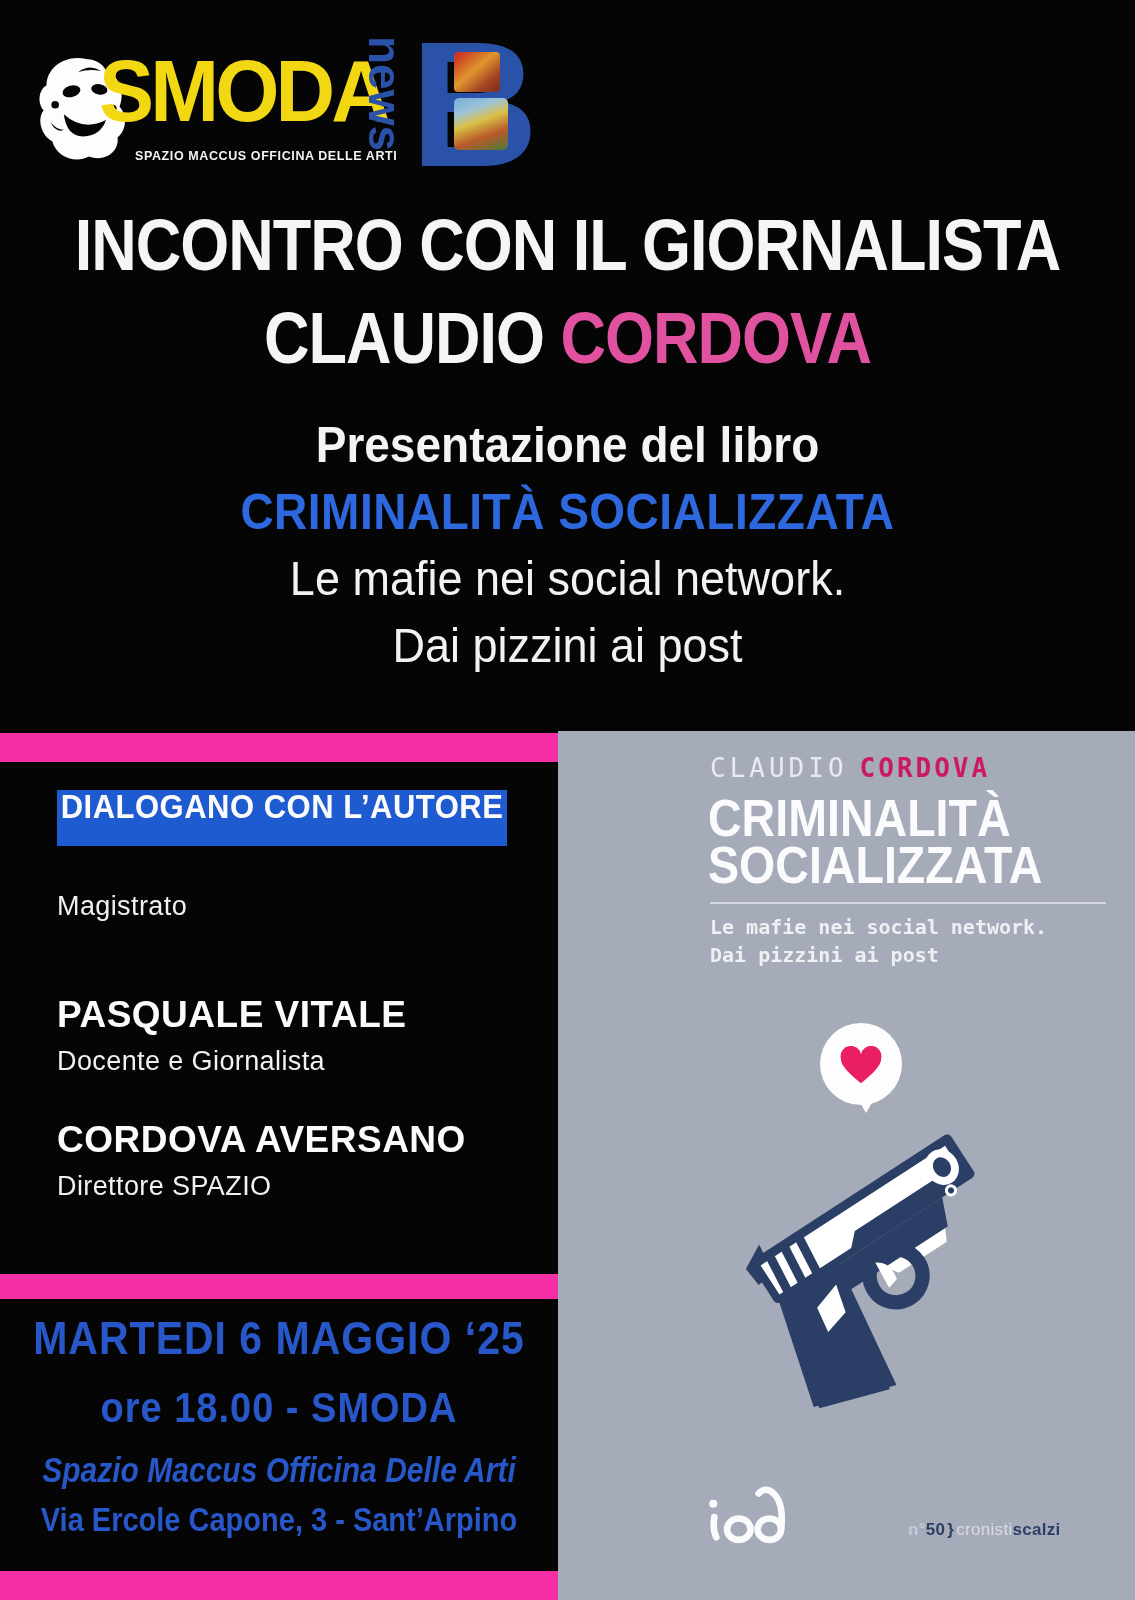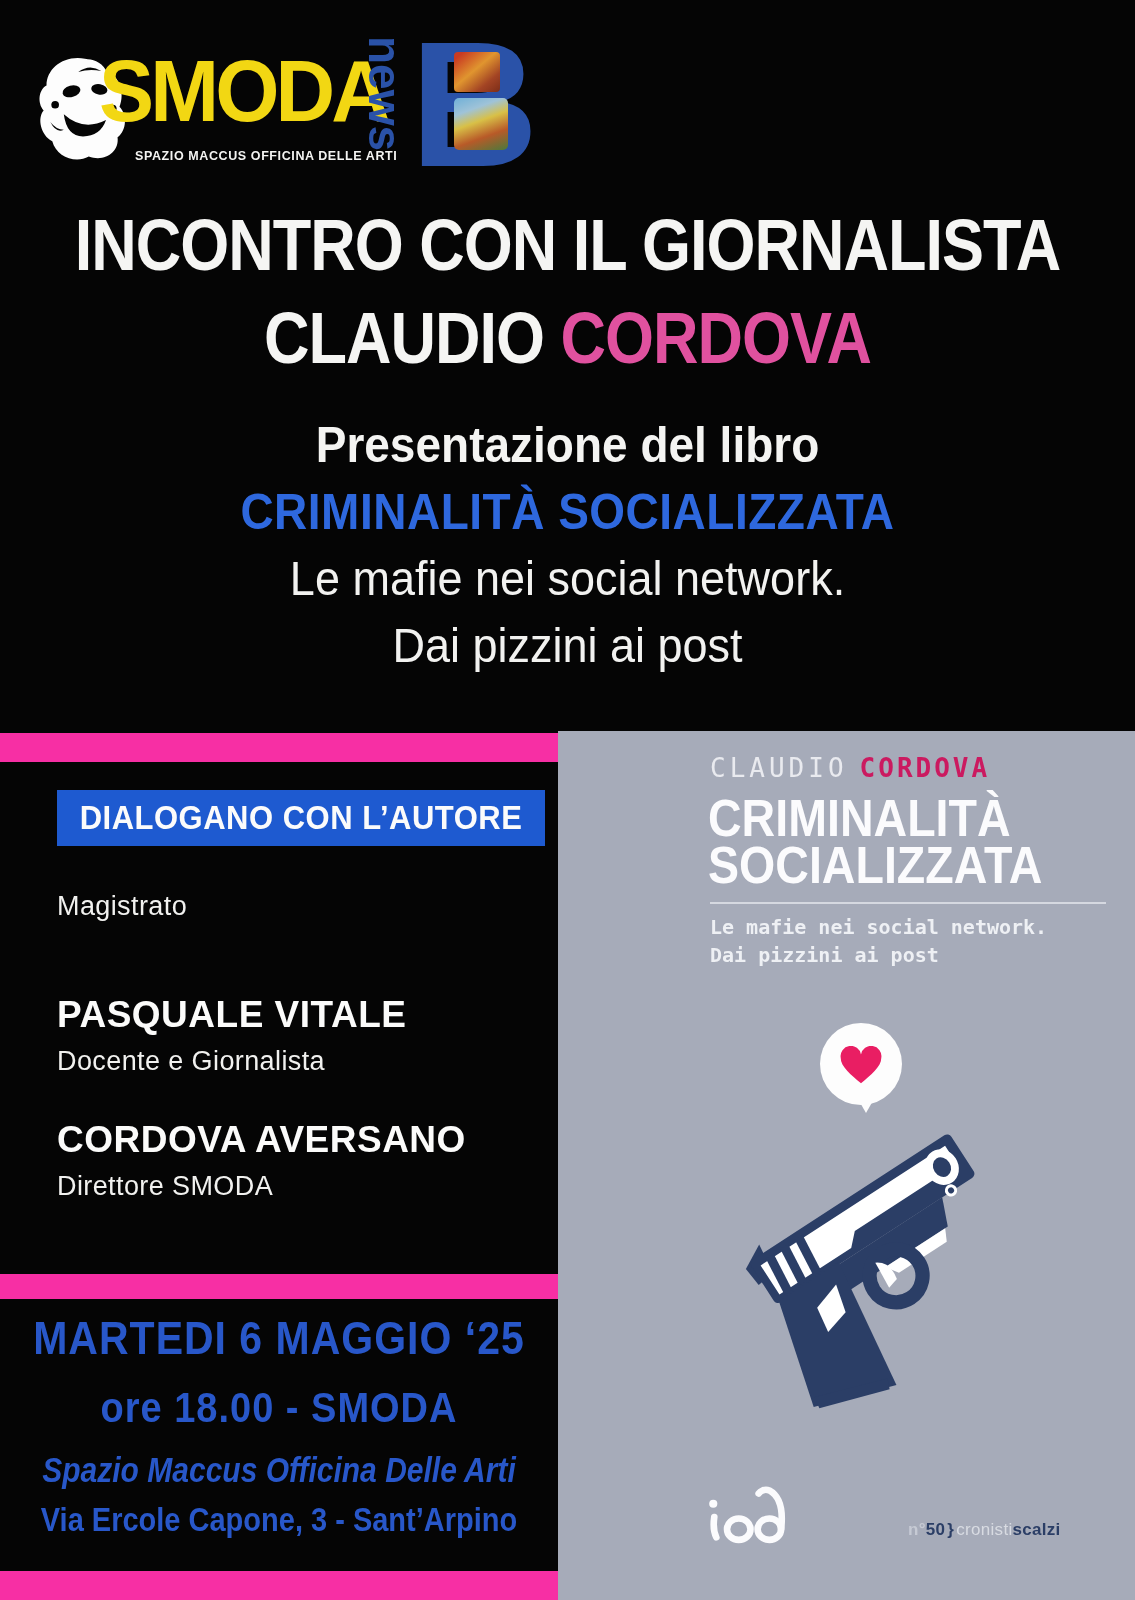--- a/index.html
+++ b/index.html
@@ -65,22 +65,22 @@
   .intro-sub2 { top:618px; font-size:45px; color:#f2f2f0; }
 
   
   .pink-bar { left:0; width:558px; background:#f72fa4; }
   .pink-bar-1 { top:733px; height:29px; }
   .pink-bar-2 { top:1274px; height:25px; }
   .pink-bar-3 { top:1571px; height:29px; }
 
   
   .panel-box {
-    left:57px; top:790px; width:488px; height:56px;
-    background:#1e5ad0; display:flex; align-items:center; justify-content:center;
+    left:57px; top:790px; width:450px; height:56px;
+    background:#1e5ad0; display:flex; justify-content:center;
   }
   .panel-label {
     font-size:31px; font-weight:bold; color:#fbfbfb; letter-spacing:0.5px;
     transform:scaleY(1.1); white-space:nowrap;
   }
 
   
   .speaker-name { left:57px; font-size:37px; font-weight:bold; color:#fbfbfa; letter-spacing:0.5px; white-space:nowrap; }
   .speaker-role { left:57px; font-size:27px; color:#f1f1ef; letter-spacing:0.4px; white-space:nowrap; }
   .sp1-name { top:868px; } .sp1-role { top:891px; }
@@ -178,21 +178,21 @@
   <div class="abs pink-bar pink-bar-3"></div>
 
   <div class="abs panel-box">
     <span class="panel-label">DIALOGANO CON L’AUTORE</span>
   </div>
 
   <div class="abs speaker-role sp1-role">Magistrato</div>
   <div class="abs speaker-name sp2-name">PASQUALE VITALE</div>
   <div class="abs speaker-role sp2-role">Docente e Giornalista</div>
   <div class="abs speaker-name sp3-name">CORDOVA AVERSANO</div>
-  <div class="abs speaker-role sp3-role">Direttore SMODA</div>
+  <div class="abs speaker-role sp3-role">Direttore SPAZIO</div>
 
   <div class="abs event-line event-date">MARTEDI 6 MAGGIO ‘25</div>
   <div class="abs event-line event-time">ore 18.00 - SMODA</div>
   <div class="abs event-line event-venue">Spazio Maccus Officina Delle Arti</div>
   <div class="abs event-line event-address">Via Ercole Capone, 3 - Sant’Arpino</div>
 
   <div class="abs cover">
     <div class="cover-author"><span class="cover-author-first">CLAUDIO</span><span class="cover-author-last">CORDOVA</span></div>
     <div class="cover-title-1">CRIMINALITÀ</div>
     <div class="cover-title-2">SOCIALIZZATA</div>

